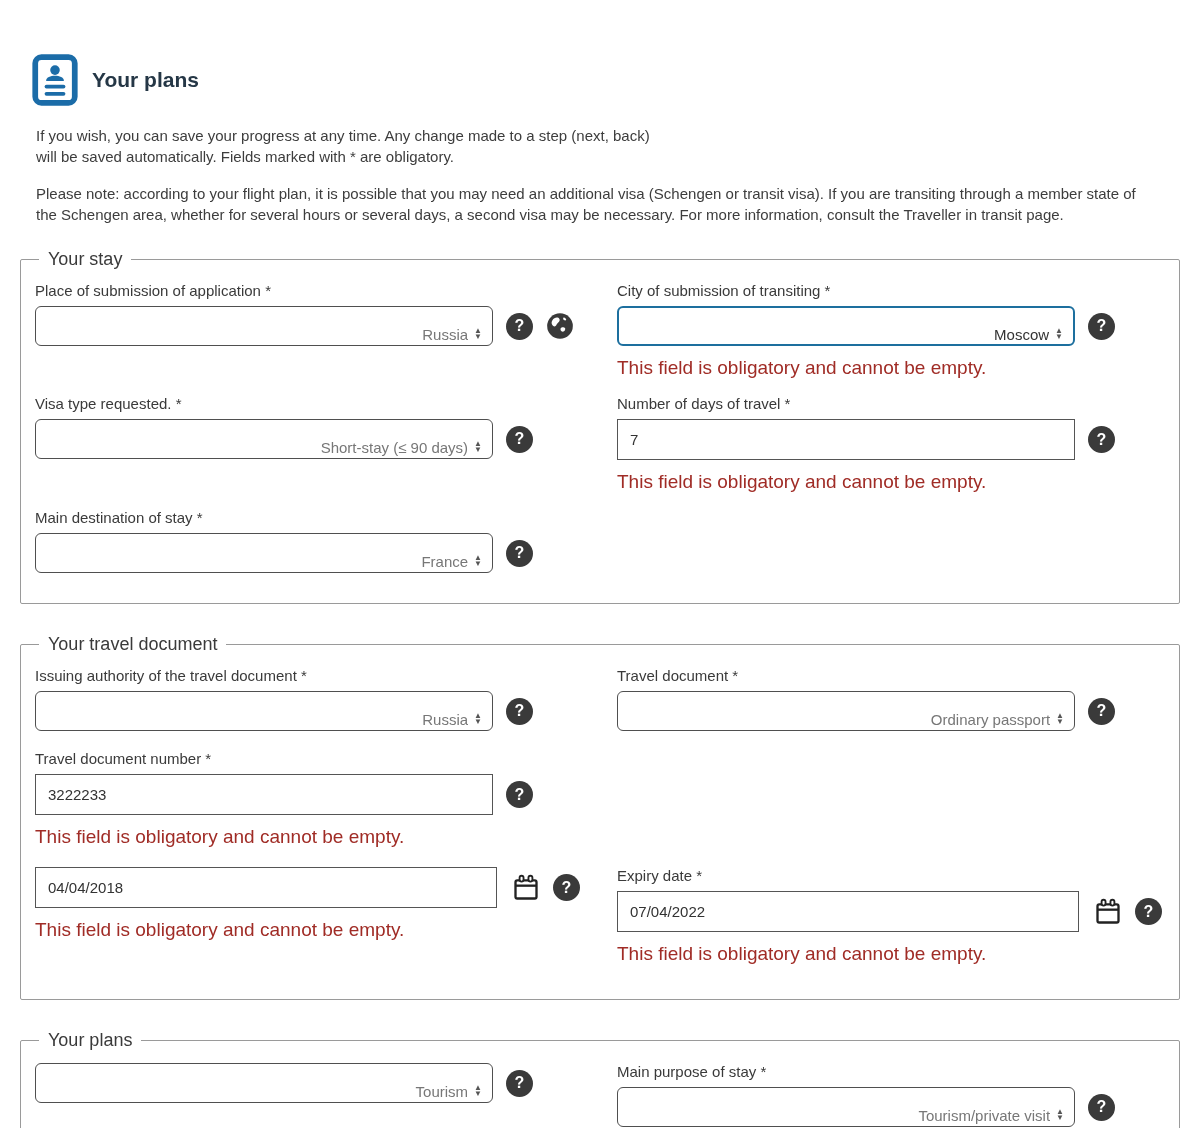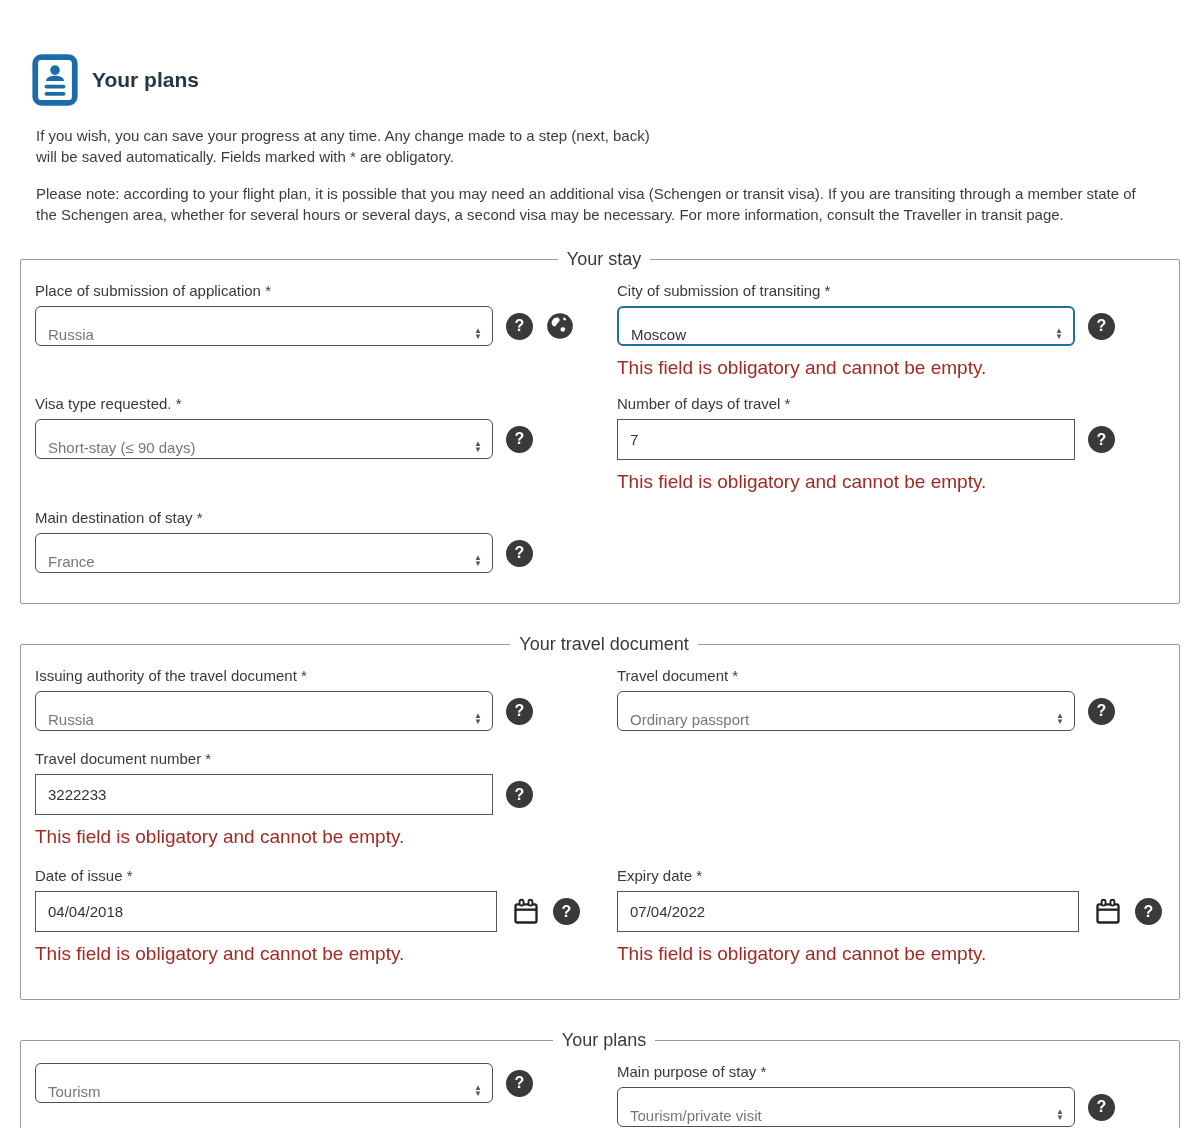--- a/index.html
+++ b/index.html
@@ -15,32 +15,32 @@
   
   .intro { font-size:15px; line-height:21px; color:#3d3d3d; white-space:pre-line; }
   .p1 { margin:19px 36px 0 36px; }
   .p2 { margin:16px 36px 0 36px; }
 
   
   fieldset { border:1px solid #9a9a9a; border-radius:2px; margin:0 20px; padding:12px 14px 30px 14px; background:#fff; }
   fieldset.fs1 { margin-top:24px; }
   fieldset.fs2 { margin-top:30px; padding-bottom:34px; }
   fieldset.fs3 { margin-top:30px; padding-bottom:52px; position:relative; }
-  legend { font-size:18px; color:#3a3a3a; padding:0 9px; margin-left:4px;text-align:center; }
+  legend { font-size:18px; color:#3a3a3a; padding:0 9px; margin-left:4px; }
 
   .grid { display:grid; grid-template-columns:578px 1fr; column-gap:4px; }
   .rowgap { height:16px; grid-column:1 / 3; }
   .rowgap2 { height:19px; grid-column:1 / 3; }
 
   .field { }
   .flabel { font-size:15px; color:#3a3a3a; margin-bottom:7px; }
   .crow { display:flex; align-items:center; gap:13px; }
 
   .sel { width:458px; height:40px; border:1px solid #4f4f4f; border-radius:6px; background:#fff;
-         display:flex; align-items:center; padding:16px 10px 0 12px; cursor:pointer; }
+         display:flex; align-items:center; padding:16px 10px 0 12px; cursor:pointer;text-align:right; }
   .sel.focus { border:2px solid #1d6f9e; }
   .sel-text { font-size:15px; color:#777; flex:1 1 auto; overflow:hidden; white-space:nowrap; }
   .sel-text.dark { color:#333; }
   .arrows { display:flex; flex-direction:column; align-items:center; line-height:6px; color:#555;
             font-size:8px; user-select:none; padding-left:6px; }
 
   .tinput { width:458px; height:41px; border:1px solid #555; border-radius:0; background:#fff;
             font-family:inherit; font-size:15px; color:#333; padding:0 12px; }
   .dinput { width:462px; }
 
@@ -217,21 +217,20 @@
               <span>?</span>
             </span>
         </div>
         <div class="err">This field is obligatory and cannot be empty.</div>
       </div>
       <div></div>
 
       <div class="rowgap2"></div>
 
       <div class="field">
-        <div class="flabel">Date of issue *</div>
         <div class="crow">
           <input class="tinput dinput" type="text" value="04/04/2018" style="">
           <svg class="calicon" viewBox="0 0 24 24">
             <rect x="3" y="5.5" width="18" height="15.5" rx="1.5" fill="#fff" stroke="#222" stroke-width="2"></rect>
             <line x1="3" y1="10" x2="21" y2="10" stroke="#222" stroke-width="2"></line>
             <rect x="6.5" y="1.5" width="3.4" height="5" rx="1.7" fill="#fff" stroke="#222" stroke-width="1.6"></rect>
             <rect x="14.1" y="1.5" width="3.4" height="5" rx="1.7" fill="#fff" stroke="#222" stroke-width="1.6"></rect>
           </svg>
           <span class="cicon">
               <span>?</span>

